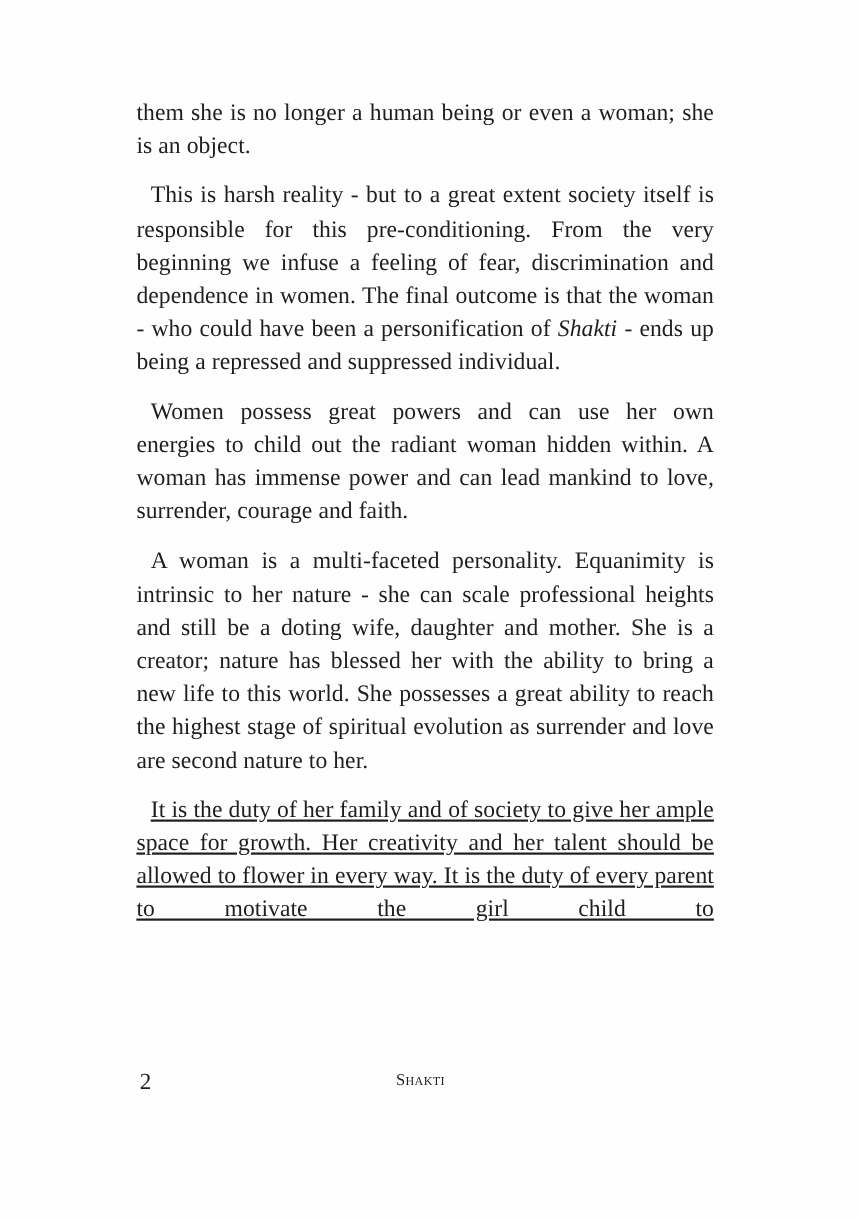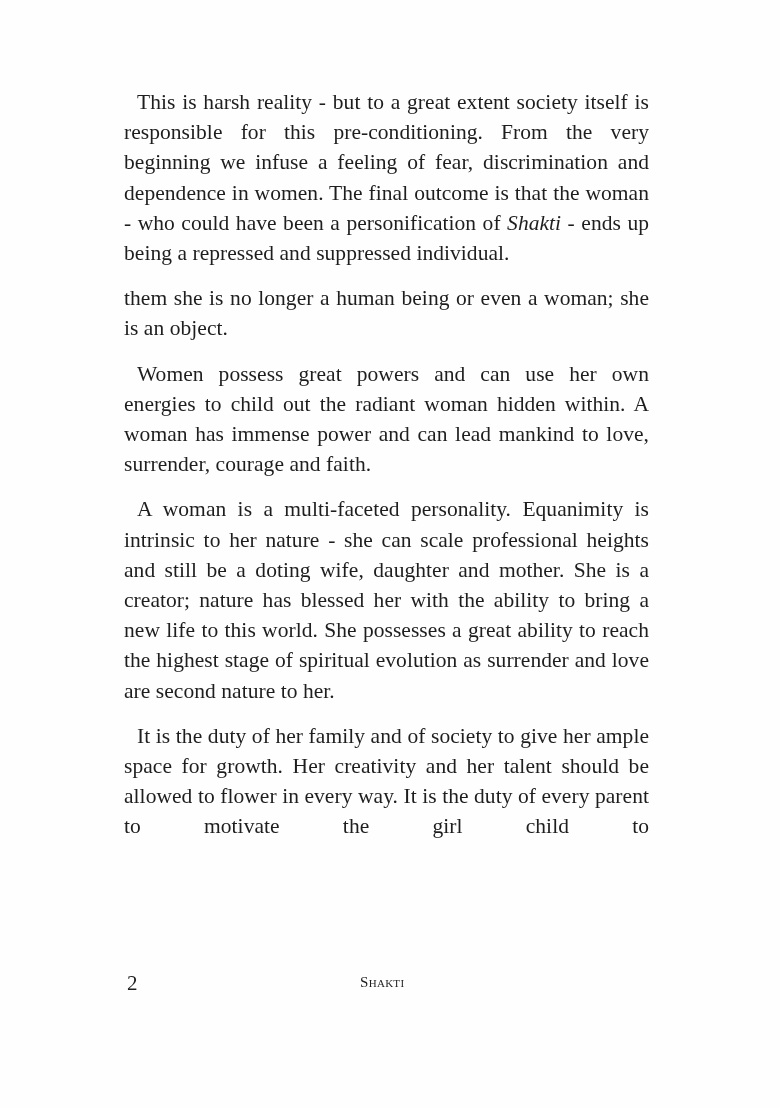--- a/index.html
+++ b/index.html
@@ -35,20 +35,21 @@
     }
     .para {
       margin: 0 0 15px 0;
       text-indent: 13px;
     }
     .para.first {
       text-indent: 0;
     }
     .para.last-line-justified {
       text-align-last: justify;
+      text-decoration: underline;
     }
     em {
       font-style: italic;
     }
     .footer {
       position: absolute;
       left: 124px;
       top: 971px;
       width: 525px;
       height: 24px;
@@ -66,22 +67,22 @@
       font-size: 15px;
       font-variant: small-caps;
       letter-spacing: 0.3px;
     }
   </style>
 </head>
 <body>
 
 <div class="page">
   <div class="text-block">
+    <p class="para first">them she is no longer a human being or even a woman; she is an object.</p>
     <p class="para"><span>This is harsh reality - but to a great extent society itself is responsible for this pre-conditioning. From the very beginning we infuse a feeling of fear, discrimination and dependence in women. The final outcome is that the woman - who could have been a personification of </span><em>Shakti</em><span> - ends up being a repressed and suppressed individual.</span></p>
-    <p class="para first">them she is no longer a human being or even a woman; she is an object.</p>
     <p class="para">Women possess great powers and can use her own energies to child out the radiant woman hidden within. A woman has immense power and can lead mankind to love, surrender, courage and faith.</p>
     <p class="para">A woman is a multi-faceted personality. Equanimity is intrinsic to her nature - she can scale professional heights and still be a doting wife, daughter and mother. She is a creator; nature has blessed her with the ability to bring a new life to this world. She possesses a great ability to reach the highest stage of spiritual evolution as surrender and love are second nature to her.</p>
     <p class="para last-line-justified">It is the duty of her family and of society to give her ample space for growth. Her creativity and her talent should be allowed to flower in every way. It is the duty of every parent to motivate the girl child to</p>
   </div>
 
   <div class="footer">
     <span class="page-number">2</span>
     <span class="running-title">Shakti</span>
   </div>
 </div>

